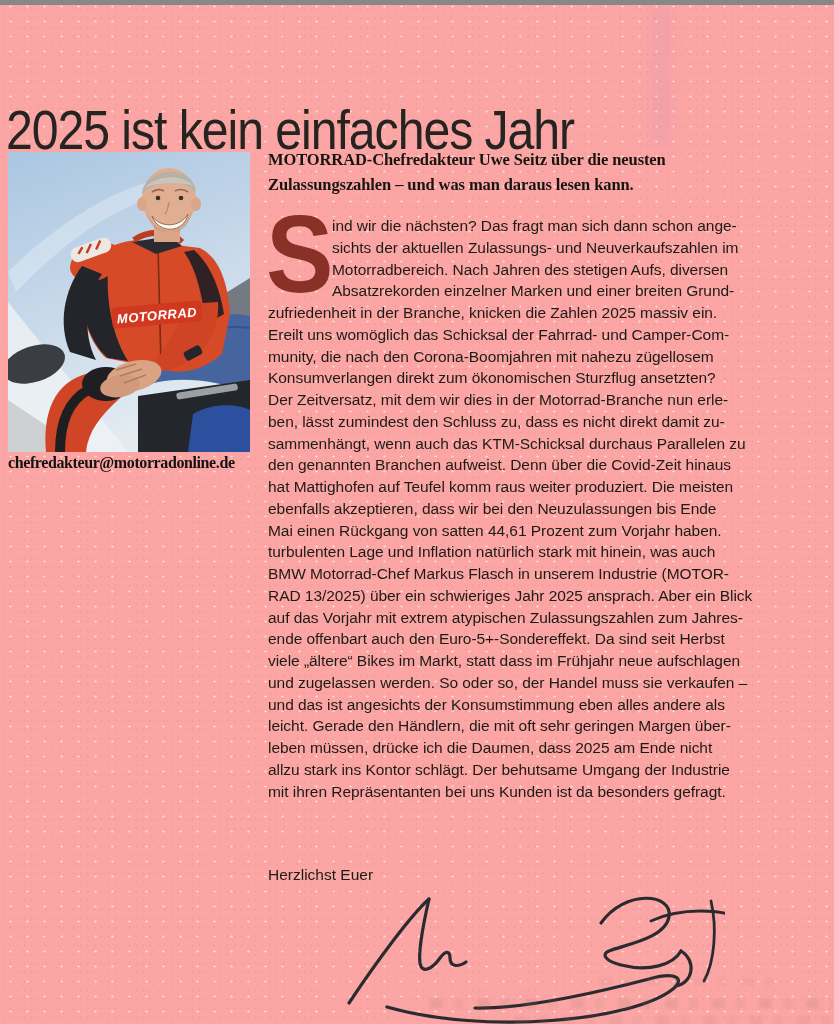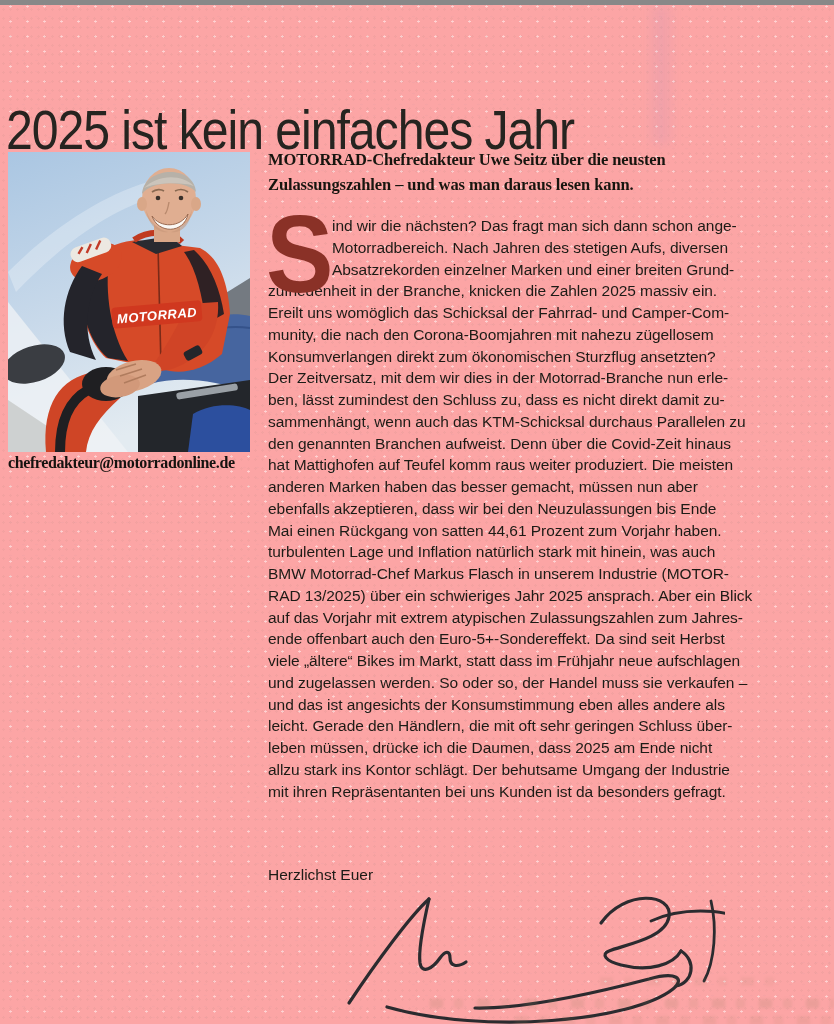--- a/index.html
+++ b/index.html
@@ -172,43 +172,43 @@
 
   <div class="intro-line">MOTORRAD-Chefredakteur Uwe Seitz über die neusten</div>
       <div class="intro-line">Zulassungszahlen – und was man daraus lesen kann.</div>
     </div>
 
   <div class="article-body">
     <span class="drop-cap">S</span>
     <div>
 
     <div class="body-line indented">ind wir die nächsten? Das fragt man sich dann schon ange-</div>
+        <div class="body-line indented">sichts der aktuellen Zulassungs- und Neuverkaufszahlen im</div>
         <div class="body-line indented">Motorradbereich. Nach Jahren des stetigen Aufs, diversen</div>
         <div class="body-line indented">Absatzrekorden einzelner Marken und einer breiten Grund-</div>
         <div class="body-line">zufriedenheit in der Branche, knicken die Zahlen 2025 massiv ein.</div>
         <div class="body-line">Ereilt uns womöglich das Schicksal der Fahrrad- und Camper-Com-</div>
         <div class="body-line">munity, die nach den Corona-Boomjahren mit nahezu zügellosem</div>
         <div class="body-line">Konsumverlangen direkt zum ökonomischen Sturzflug ansetzten?</div>
         <div class="body-line">Der Zeitversatz, mit dem wir dies in der Motorrad-Branche nun erle-</div>
         <div class="body-line">ben, lässt zumindest den Schluss zu, dass es nicht direkt damit zu-</div>
         <div class="body-line">sammenhängt, wenn auch das KTM-Schicksal durchaus Parallelen zu</div>
         <div class="body-line">den genannten Branchen aufweist. Denn über die Covid-Zeit hinaus</div>
         <div class="body-line">hat Mattighofen auf Teufel komm raus weiter produziert. Die meisten</div>
-        <div class="body-line">anderen Marken haben das besser gemacht, müssen nun aber</div>
         <div class="body-line">ebenfalls akzeptieren, dass wir bei den Neuzulassungen bis Ende</div>
         <div class="body-line">Mai einen Rückgang von satten 44,61 Prozent zum Vorjahr haben.</div>
         <div class="body-line">turbulenten Lage und Inflation natürlich stark mit hinein, was auch</div>
         <div class="body-line">BMW Motorrad-Chef Markus Flasch in unserem Industrie (MOTOR-</div>
         <div class="body-line">RAD 13/2025) über ein schwieriges Jahr 2025 ansprach. Aber ein Blick</div>
         <div class="body-line">auf das Vorjahr mit extrem atypischen Zulassungszahlen zum Jahres-</div>
         <div class="body-line">ende offenbart auch den Euro-5+-Sondereffekt. Da sind seit Herbst</div>
         <div class="body-line">viele „ältere“ Bikes im Markt, statt dass im Frühjahr neue aufschlagen</div>
         <div class="body-line">und zugelassen werden. So oder so, der Handel muss sie verkaufen –</div>
         <div class="body-line">und das ist angesichts der Konsumstimmung eben alles andere als</div>
-        <div class="body-line">leicht. Gerade den Händlern, die mit oft sehr geringen Schluss über-</div>
+        <div class="body-line">leicht. Gerade den Händlern, die mit oft sehr geringen Margen über-</div>
         <div class="body-line">leben müssen, drücke ich die Daumen, dass 2025 am Ende nicht</div>
         <div class="body-line">allzu stark ins Kontor schlägt. Der behutsame Umgang der Industrie</div>
         <div class="body-line">mit ihren Repräsentanten bei uns Kunden ist da besonders gefragt.</div>
       </div>
   </div>
 
   <div class="closing">Herzlichst Euer</div>
 
   <div class="signature">
     <svg viewBox="0 0 390 138">

